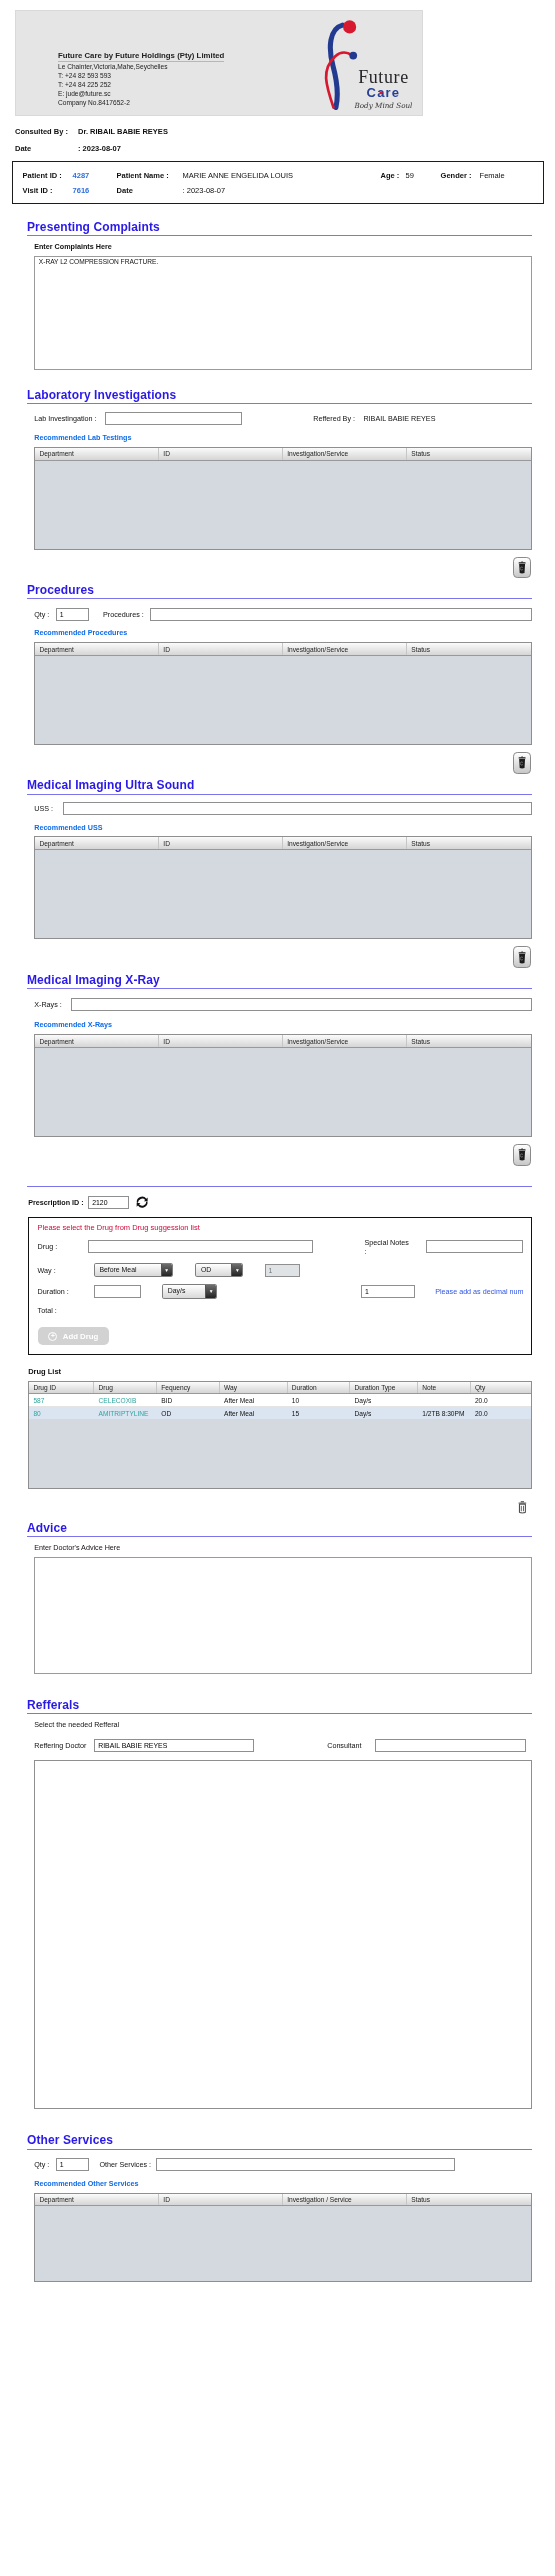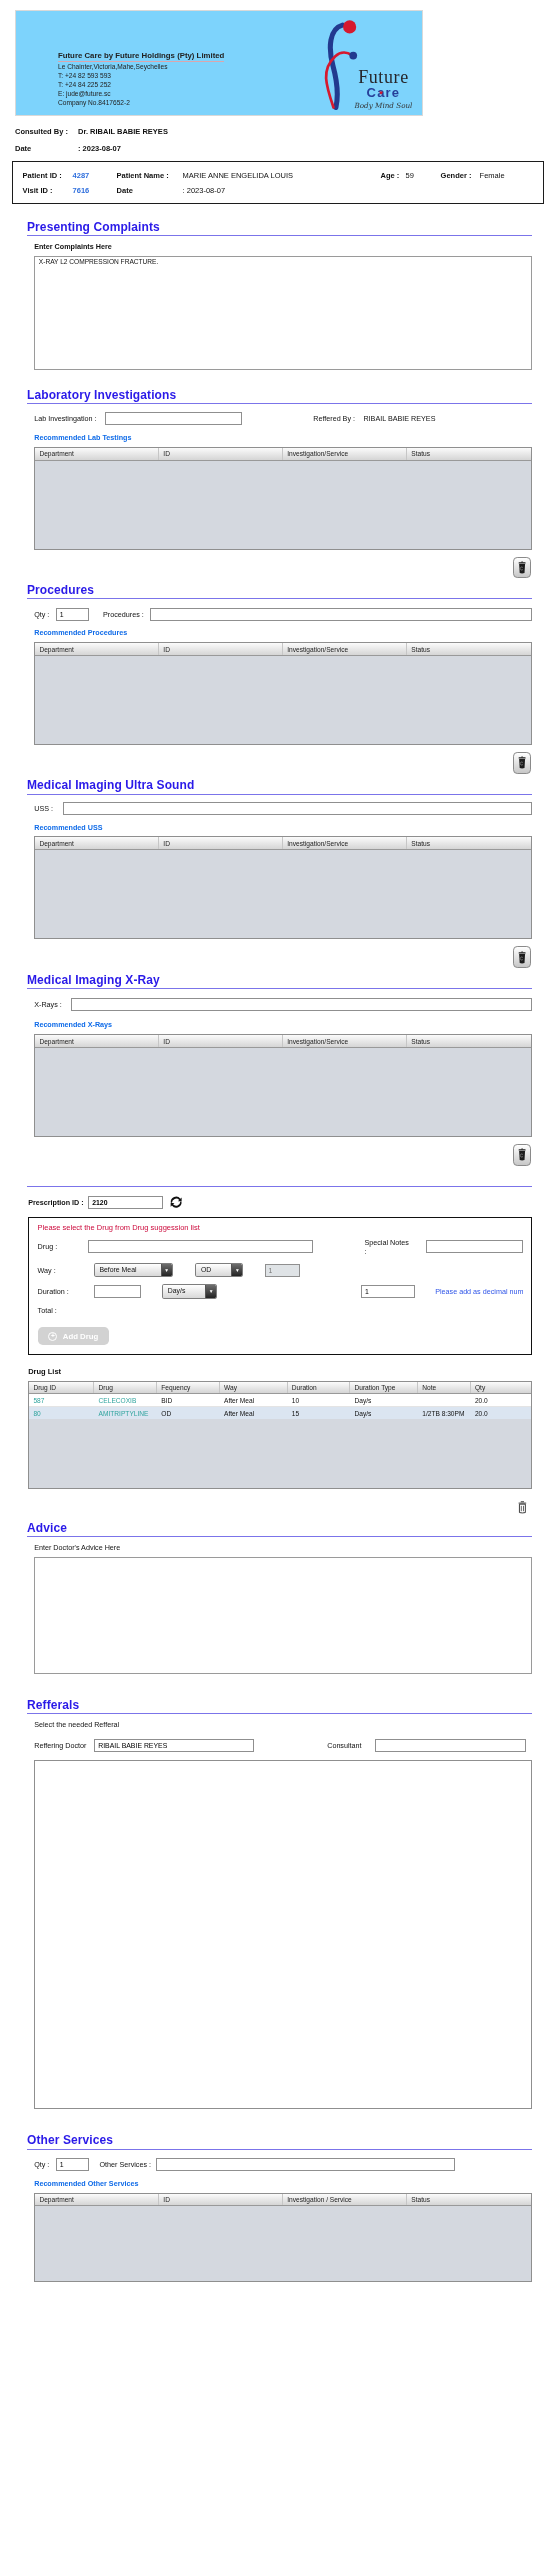--- a/index.html
+++ b/index.html
@@ -2,21 +2,21 @@
 <html style="font-size:9.6px"><head>
 <meta charset="utf-8">
 <style>
   * { box-sizing: border-box; }
   html,body { margin:0; padding:0; background:#ffffff; }
   body { font-family:"Liberation Sans", sans-serif; color:#111; }
   .page { width:556px; height:2576px; overflow:hidden; background:#fff; position:relative; }
 
   
   .hdr-panel { margin:9.6px 0 0 15px; width:408px; min-height:96px; border:0.6px solid #d9d9d9;
-               background:#7dd3fc; display:flex; justify-content:space-between; padding:8.4px 6px 4.8px 42px; }
+               background:#e5e5e5; display:flex; justify-content:space-between; padding:8.4px 6px 4.8px 42px; }
   .hdr-left { padding-top:30px; }
   .company-name { font-size:7.8px; font-weight:bold; color:#222; padding-bottom:1.2px;
                   border-bottom:1.2px solid #dba6ad; display:inline-block; }
   .addr-line { font-size:6.6px; color:#222; line-height:8.4px; margin-top:0.6px; }
   .logo-wrap { display:flex; align-items:flex-end; padding-right:3.6px; }
   .logo-text { text-align:center; margin-left:-3.6px; }
   .logo-word1 { font-family:"Liberation Serif", serif; font-size:18px; color:#26262b; letter-spacing:0.6px; line-height:16.7px; }
   .logo-word2-wrap { position:relative; display:inline-block; }
   .logo-word2 { font-size:13px; font-weight:bold; color:#274099; letter-spacing:1.2px; line-height:14.3px; }
   .logo-heart { position:absolute; left:12.6px; top:3.6px; font-size:6.6px; color:#d6192e; }
@@ -293,21 +293,21 @@
         </span>
       </div>
     </div>
 
 
     <div style="margin-top:20.3px;">
       <div class="rule"></div>
 
       <div class="presc-row">
         <span class="lbl bold" style="width:60px;">Prescription ID :</span>
-        <input class="tb" style="width: 75px; font-weight: bold;" value="2120">
+        <input class="tb" style="width: 41px;" value="2120">
         <span class="refresh-btn">
           <span>
             <svg width="14.3" height="14.3" viewBox="0 0 24 24">
               <path d="M5 13a7 7 0 0 1 12.2-4.6l-2.4 2.2h6.4V4.4l-2.1 2A9 9 0 0 0 3 13z" fill="#111"></path>
               <path d="M19 11a7 7 0 0 1-12.2 4.6l2.4-2.2H2.8v6.2l2.1-2A9 9 0 0 0 21 11z" fill="#111"></path>
             </svg>
           </span>
         </span>
       </div>
 

